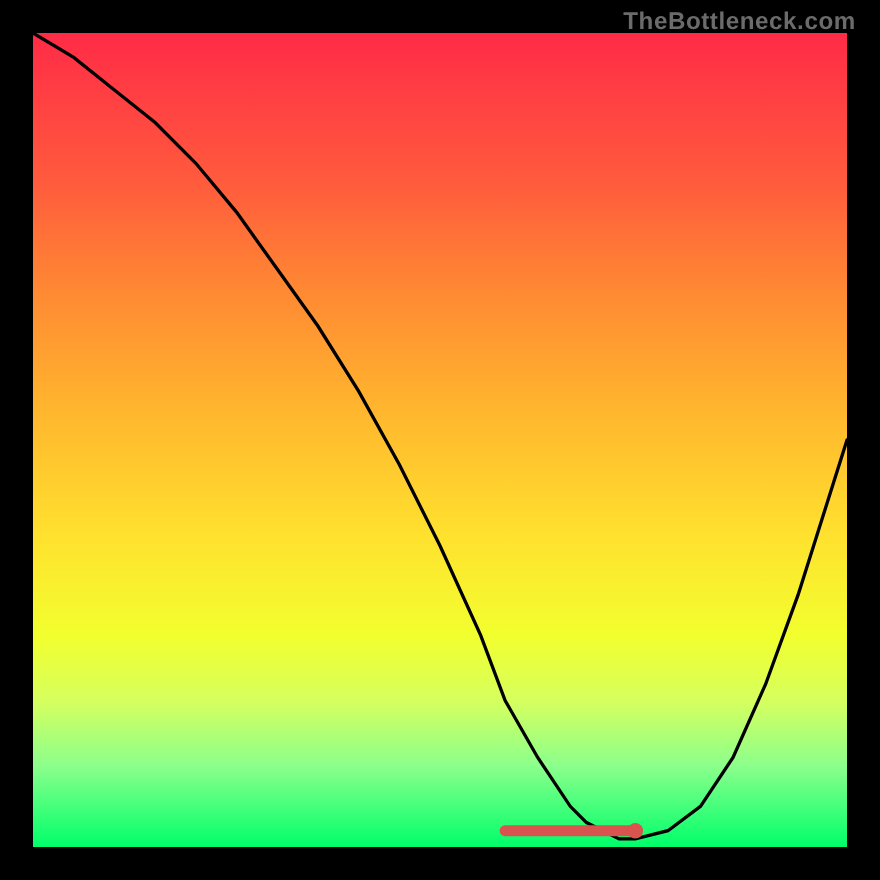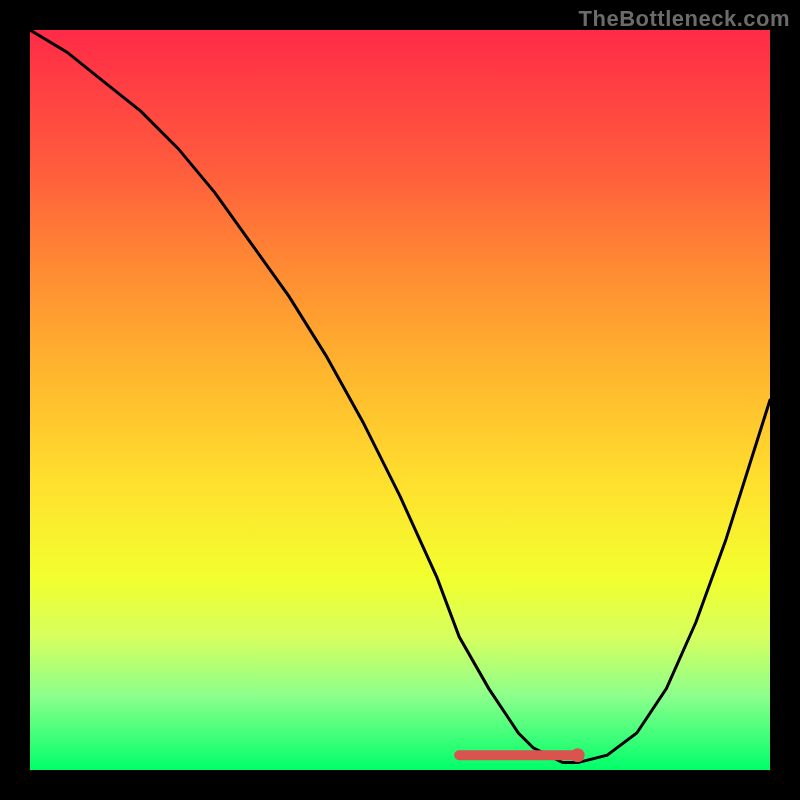--- a/index.html
+++ b/index.html
@@ -33,21 +33,21 @@
       #ffe22e 62%,
       #f2ff2e 74%,
       #d6ff5e 82%,
       #8cff8c 90%,
       #00ff6a 100%
     );
   }
   .watermark {
     position: absolute;
     top: 6px;
-    right: 10px;
+    right: 22px;
     font-family: Arial, Helvetica, sans-serif;
     font-size: 22px;
     font-weight: bold;
     color: #6b6b6b;
     letter-spacing: 0.5px;
   }
   svg.curve {
     position: absolute;
     left: 0;
     top: 0;

